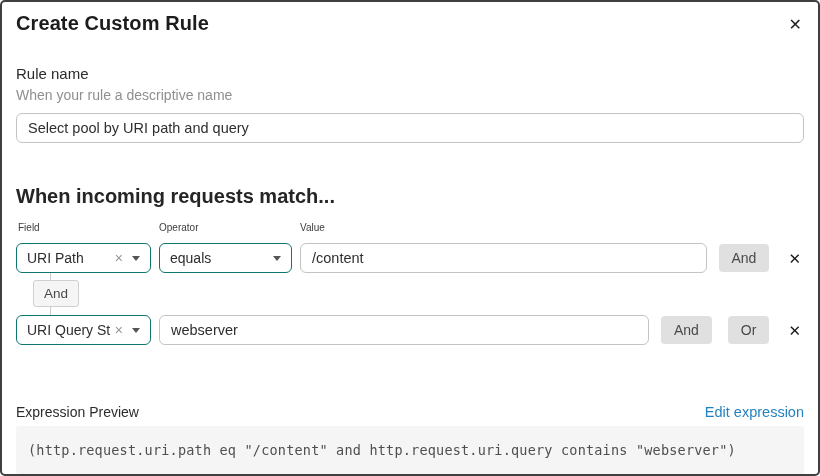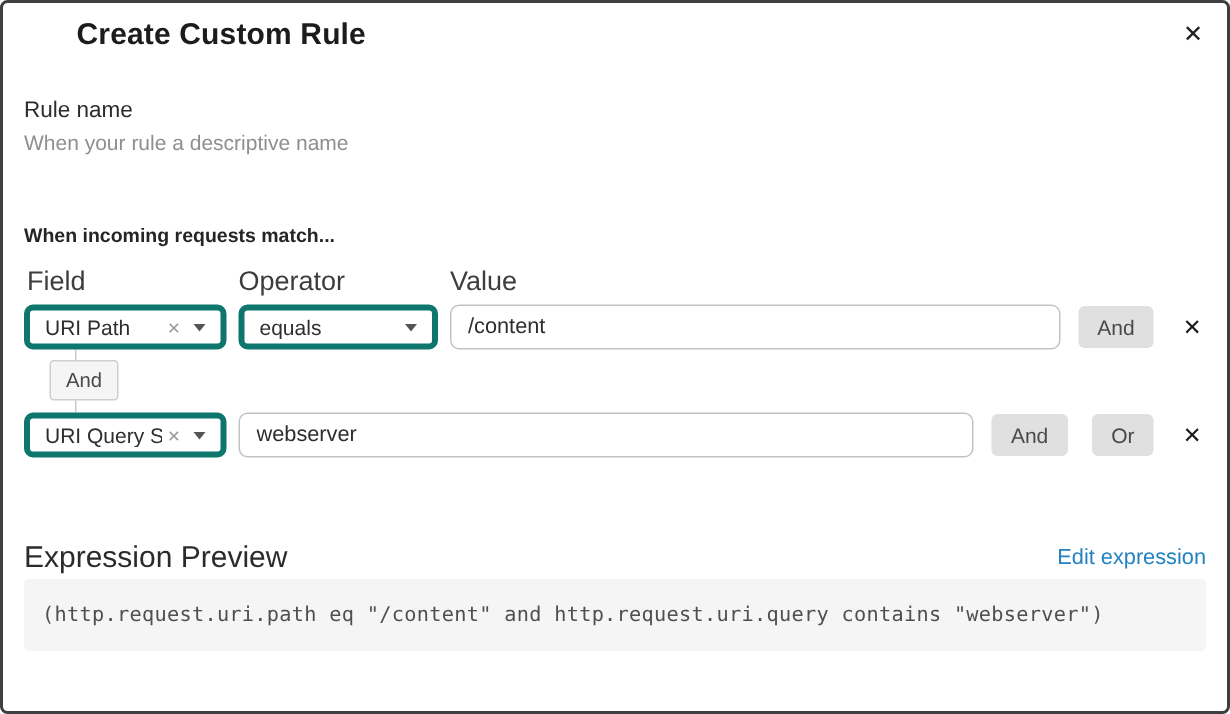--- a/index.html
+++ b/index.html
@@ -4,40 +4,40 @@
 <style>
   html,body{margin:0;padding:0;background:#fff;}
   *{box-sizing:border-box;}
   body{font-family:"Liberation Sans","DejaVu Sans",sans-serif;color:#2e2e2e;}
   .dialog{
     width:820px;height:476px;
     border:2px solid #3f3f3f;border-radius:5px;
     background:#fff;overflow:hidden;position:relative;
     padding:0 14px;
   }
-  .dialog-header{display:flex;align-items:center;justify-content:space-between;margin-top:10px;margin-left:35px;}
+  .dialog-header{display:flex;align-items:flex-end;justify-content:space-between;margin-top:10px;}
   .dialog-title{font-size:20px;font-weight:bold;color:#1c1c1c;line-height:22px;letter-spacing:.1px;}
   .close-btn{font-size:16px;font-weight:700;color:#222;line-height:18px;cursor:pointer;padding:0 2px;margin-top:2px;}
   .field-label{margin-top:32px;font-size:15px;color:#2b2b2b;line-height:16px;}
   .helper-text{margin-top:5px;font-size:14px;color:#8f8f8f;line-height:16px;}
   .text-input{
     margin-top:10px;width:100%;height:30px;
     border:1px solid #c3c3c3;border-radius:6px;
     padding:0 11px;font-size:14.5px;color:#2e2e2e;
     font-family:"Liberation Sans","DejaVu Sans",sans-serif;
     outline:none;background:#fff;display:block;
   }
-  .section-heading{margin-top:45px;font-size:13px;font-weight:bold;color:#252525;line-height:17px;}
-  .col-labels{display:flex;margin-top:15px;font-size:18px;color:#3d3d3d;line-height:15px;}
+  .section-heading{margin-top:45px;font-size:20px;font-weight:bold;color:#252525;line-height:17px;}
+  .col-labels{display:flex;margin-top:15px;font-size:10px;color:#3d3d3d;line-height:15px;}
   .col-label-field{width:143px;padding-left:2px;}
   .col-label-operator{width:141px;}
   .col-label-value{flex:1;}
   .cond-row{display:flex;align-items:center;margin-top:8px;height:30px;}
   .select-box{
-    height:30px;border:4px solid #0f766e;border-radius:6px;background:#fff;
+    height:30px;border:1px solid #0f766e;border-radius:6px;background:#fff;
     display:flex;align-items:center;padding:4px 10px;cursor:pointer;
   }
   .select-field{width:135px;margin-right:8px;}
   .select-operator{width:133px;margin-right:8px;}
   .select-text{font-size:14px;color:#2e2e2e;flex:1;white-space:nowrap;overflow:hidden;}
   .clear-x{font-size:14px;color:#979797;margin:0 9px 0 4px;line-height:14px;cursor:pointer;}
   .caret{width:0;height:0;border-left:4.5px solid transparent;border-right:4.5px solid transparent;border-top:5.5px solid #555;flex:none;}
   .row-value{flex:1;height:30px;border:1px solid #c3c3c3;border-radius:6px;padding:0 11px;
     font-size:14.5px;color:#2e2e2e;font-family:"Liberation Sans","DejaVu Sans",sans-serif;outline:none;min-width:0;}
   .logic-btn{
@@ -48,21 +48,21 @@
   .delete-x{margin-left:19px;margin-right:3px;font-size:15px;font-weight:700;color:#1a1a1a;cursor:pointer;line-height:15px;}
   .connector{margin-left:0;}
   .connector-line{width:1px;height:7px;background:#c9c9c9;margin-left:34px;}
   .connector-line.lower{height:8px;}
   .connector-badge{
     display:inline-block;margin-left:17px;padding:0 10px;height:27px;line-height:25px;
     background:#f5f5f5;border:1px solid #cfcfcf;border-radius:3px;
     font-size:13.5px;color:#4a4a4a;
   }
   .preview-row{display:flex;justify-content:space-between;align-items:center;margin-top:59px;}
-  .preview-label{font-size:20px;color:#2b2b2b;line-height:16px;}
+  .preview-label{font-size:14px;color:#2b2b2b;line-height:16px;}
   .edit-link{font-size:14.5px;color:var(--link-color,#2383c1);cursor:pointer;line-height:16px;}
   .code-block{
     margin-top:6px;background:#f5f5f5;border-radius:3px;height:48px;
     padding:16px 12px;overflow:hidden;
   }
   .code-text{
     font-family:"DejaVu Sans Mono","Liberation Mono",monospace;
     font-size:13.5px;color:#4f4f4f;white-space:nowrap;line-height:16px;letter-spacing:.2px;
   }
 </style>
@@ -71,20 +71,21 @@
 
 <div class="dialog">
 
   <div class="dialog-header">
     <div class="dialog-title">Create Custom Rule</div>
     <div class="close-btn">✕</div>
   </div>
 
   <div class="field-label">Rule name</div>
   <div class="helper-text">When your rule a descriptive name</div>
+  <input class="text-input" type="text" value="Select pool by URI path and query" style="">
 
   <div class="section-heading">When incoming requests match...</div>
 
   <div class="col-labels">
     <div class="col-label-field">Field</div>
     <div class="col-label-operator">Operator</div>
     <div class="col-label-value">Value</div>
   </div>
 
   <div class="cond-row">

